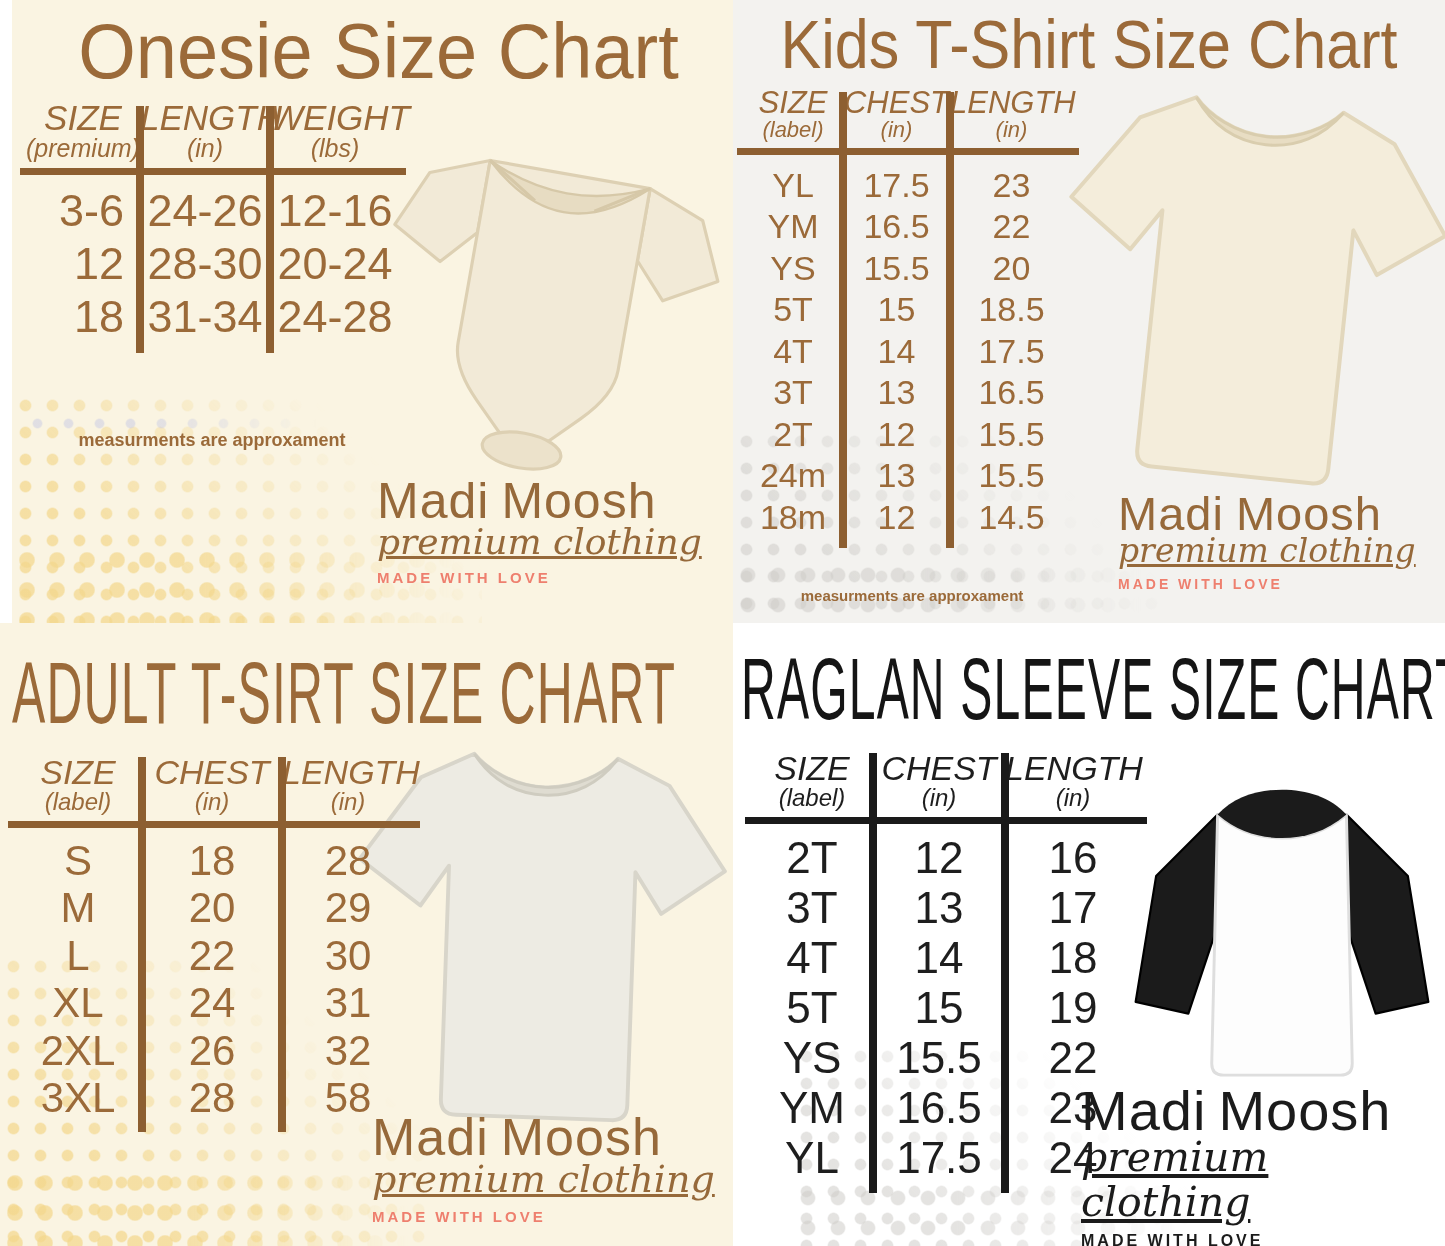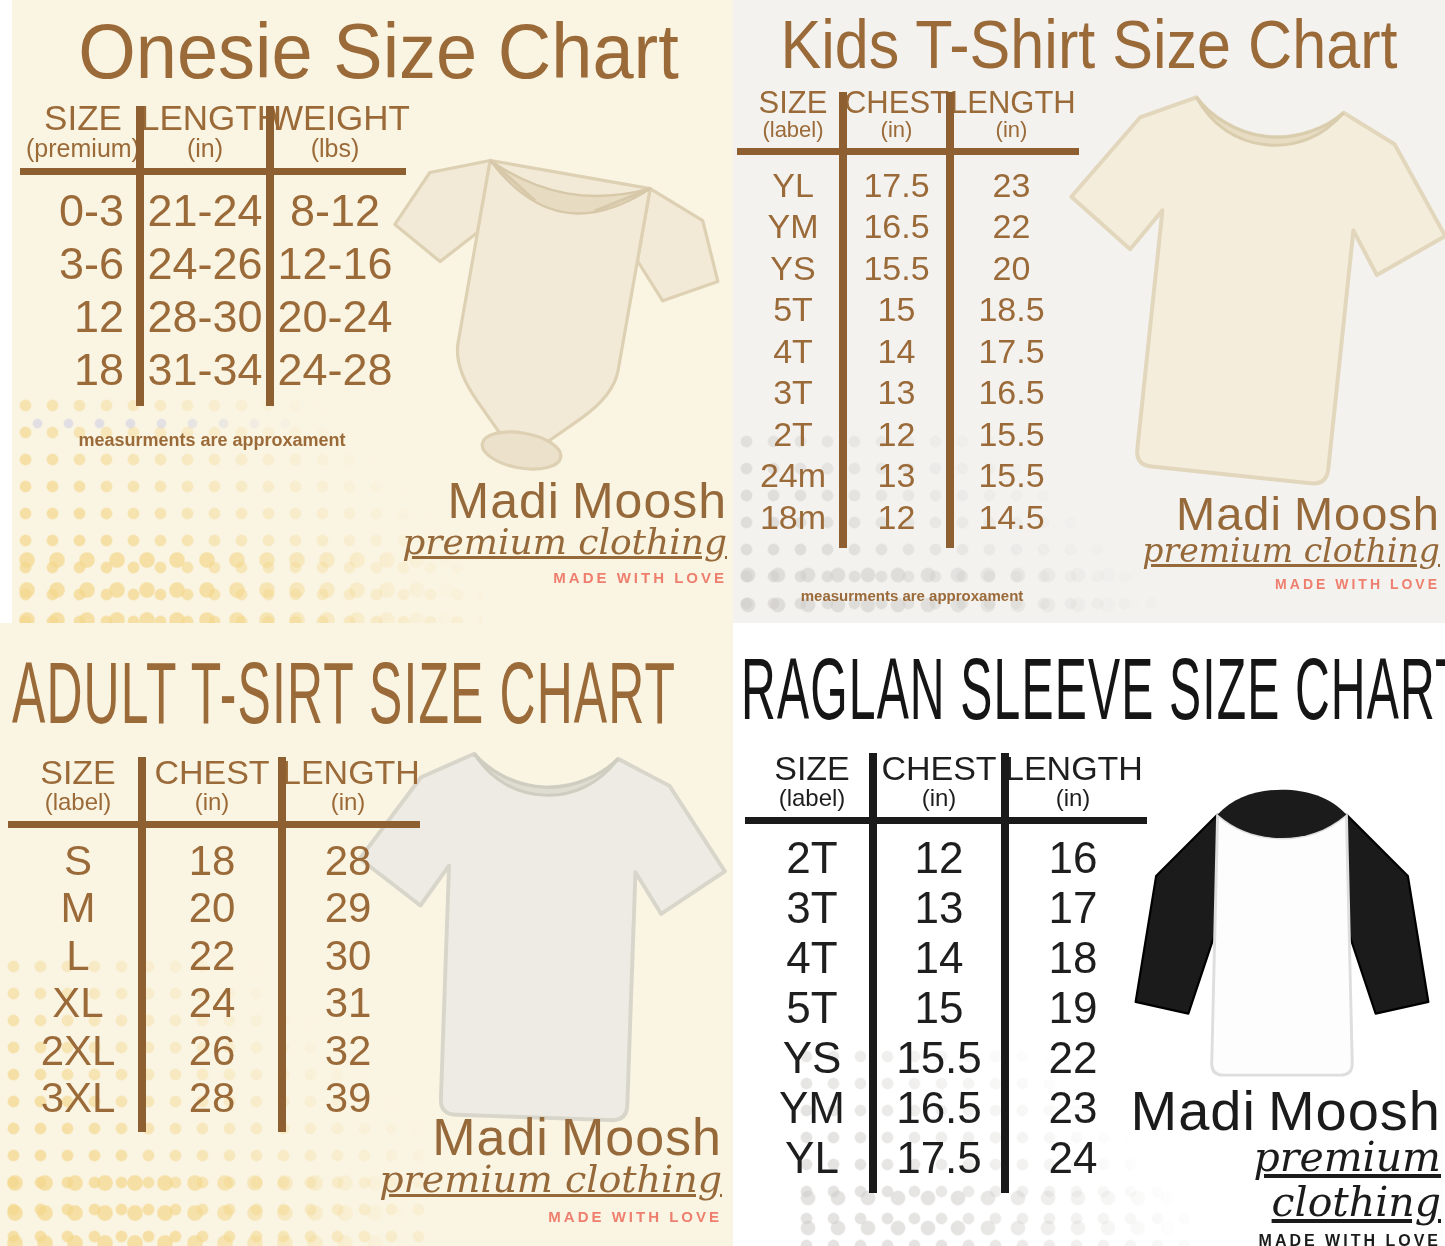--- a/index.html
+++ b/index.html
@@ -22,39 +22,39 @@
   #q-raglan .title { left:8px;  top:22px; font-size:86px; letter-spacing:2px; transform:scale(.56,1.02); transform-origin:top left; color:#151515; }
 
   
   .table { position:absolute; padding-bottom:10px; --line:#8d5f31; --txt:#9b6a39; }
   .t-onesie { --c1:114px; --c2:130px; --c3:130px; --hl:64px; --rh:53px;  --fs:45px; --hm:35px; --hs:25px; width:374px; left:14px;  top:104px; }
   .t-kids   { --c1:100px; --c2:107px; --c3:123px; --hl:58px; --rh:41.5px;--fs:34px; --hm:31px; --hs:22px; width:330px; left:10px;  top:90px;  }
   .t-adult  { --c1:128px; --c2:140px; --c3:132px; --hl:66px; --rh:47.5px;--fs:42px; --hm:34px; --hs:24px; width:400px; left:14px;  top:132px; }
   .t-raglan { --c1:122px; --c2:132px; --c3:136px; --hl:66px; --rh:50px;  --fs:44px; --hm:34px; --hs:24px; width:390px; left:18px;  top:128px; --line:#1a1a1a; --txt:#1e1e1e; }
 
   .thead { display:grid; grid-template-columns:var(--c1) var(--c2) var(--c3); align-content:end; height:var(--hl); color:var(--txt); }
-  .th { text-align:center; padding-bottom:7px; }
+  .th { text-align:center; padding-bottom:7px;font-style:italic; }
   .th-main { display:block; font-size:var(--hm); line-height:1; }
   .th-sub  { display:block; font-size:var(--hs); line-height:1.05; }
   .hline { height:7px; background:var(--line); margin:0 -6px; }
   .vline { position:absolute; width:8px; background:var(--line); top:2px; bottom:0; }
   .v1 { left:calc(var(--c1) - 4px); }
   .v2 { left:calc(var(--c1) + var(--c2) - 4px); }
   .tbody { padding-top:9px; color:var(--txt); }
   .trow { display:grid; grid-template-columns:var(--c1) var(--c2) var(--c3); height:var(--rh); align-items:center; }
   .tcell { text-align:center; font-size:var(--fs); line-height:1; }
   .t-onesie .tcell:first-child { text-align:right; padding-right:16px; }
 
   
   .note { position:absolute; color:#9b6a39;font-weight:bold; }
   #q-onesie .note { left:30px;  top:430px; width:340px; text-align:center; font-size:18px; }
   #q-kids   .note { left:14px;  top:587px; width:330px; text-align:center; font-size:15px; }
 
   
-  .logo { position:absolute; text-align:right; color:#96693a; }
+  .logo { position:absolute; text-align:left; color:#96693a; }
   .logo-name  { line-height:1; letter-spacing:1px; }
   .logo-name .w2 { margin-left:12px; }
   .logo-tag   { font-family:"DejaVu Serif", serif; font-style:italic; margin-top:-4px; line-height:1.1;text-decoration:underline; }
   .logo-motto { color:#ee7f6e; font-weight:bold; letter-spacing:3px; margin-top:8px; line-height:1; }
   #q-onesie .logo { left:365px; top:476px; width:350px; } 
   #q-onesie .logo-name{font-size:50px;} #q-onesie .logo-tag{font-size:36px;} #q-onesie .logo-motto{font-size:15px;}
   #q-kids   .logo { left:385px; top:490px; width:322px; }
   #q-kids   .logo-name{font-size:47px;} #q-kids .logo-tag{font-size:33px;} #q-kids .logo-motto{font-size:14px;}
   #q-adult  .logo { left:372px; top:488px; width:350px; }
   #q-adult  .logo-name{font-size:52px;} #q-adult .logo-tag{font-size:38px;} #q-adult .logo-motto{font-size:15px;}
@@ -129,25 +129,20 @@
         <div class="th">
           <span class="th-main">WEIGHT</span>
           <span class="th-sub">(lbs)</span>
         </div>
       </div>
       <div class="hline"></div>
       <div class="vline v1"></div>
       <div class="vline v2"></div>
       <div class="tbody">
           <div class="trow">
-            <div class="tcell">0-3</div>
-            <div class="tcell">21-24</div>
-            <div class="tcell">8-12</div>
-          </div>
-          <div class="trow">
             <div class="tcell">3-6</div>
             <div class="tcell">24-26</div>
             <div class="tcell">12-16</div>
           </div>
           <div class="trow">
             <div class="tcell">12</div>
             <div class="tcell">28-30</div>
             <div class="tcell">20-24</div>
           </div>
           <div class="trow">
@@ -305,21 +300,21 @@
             <div class="tcell">31</div>
           </div>
           <div class="trow">
             <div class="tcell">2XL</div>
             <div class="tcell">26</div>
             <div class="tcell">32</div>
           </div>
           <div class="trow">
             <div class="tcell">3XL</div>
             <div class="tcell">28</div>
-            <div class="tcell">39</div>
+            <div class="tcell">58</div>
           </div>
         </div>
     </div>
 
     <div class="logo">
       <div class="logo-name"><span>Madi</span><span class="w2">Moosh</span></div>
       <div class="logo-tag">premium clothing</div>
       <div class="logo-motto">MADE WITH LOVE</div>
     </div>
   </section>

